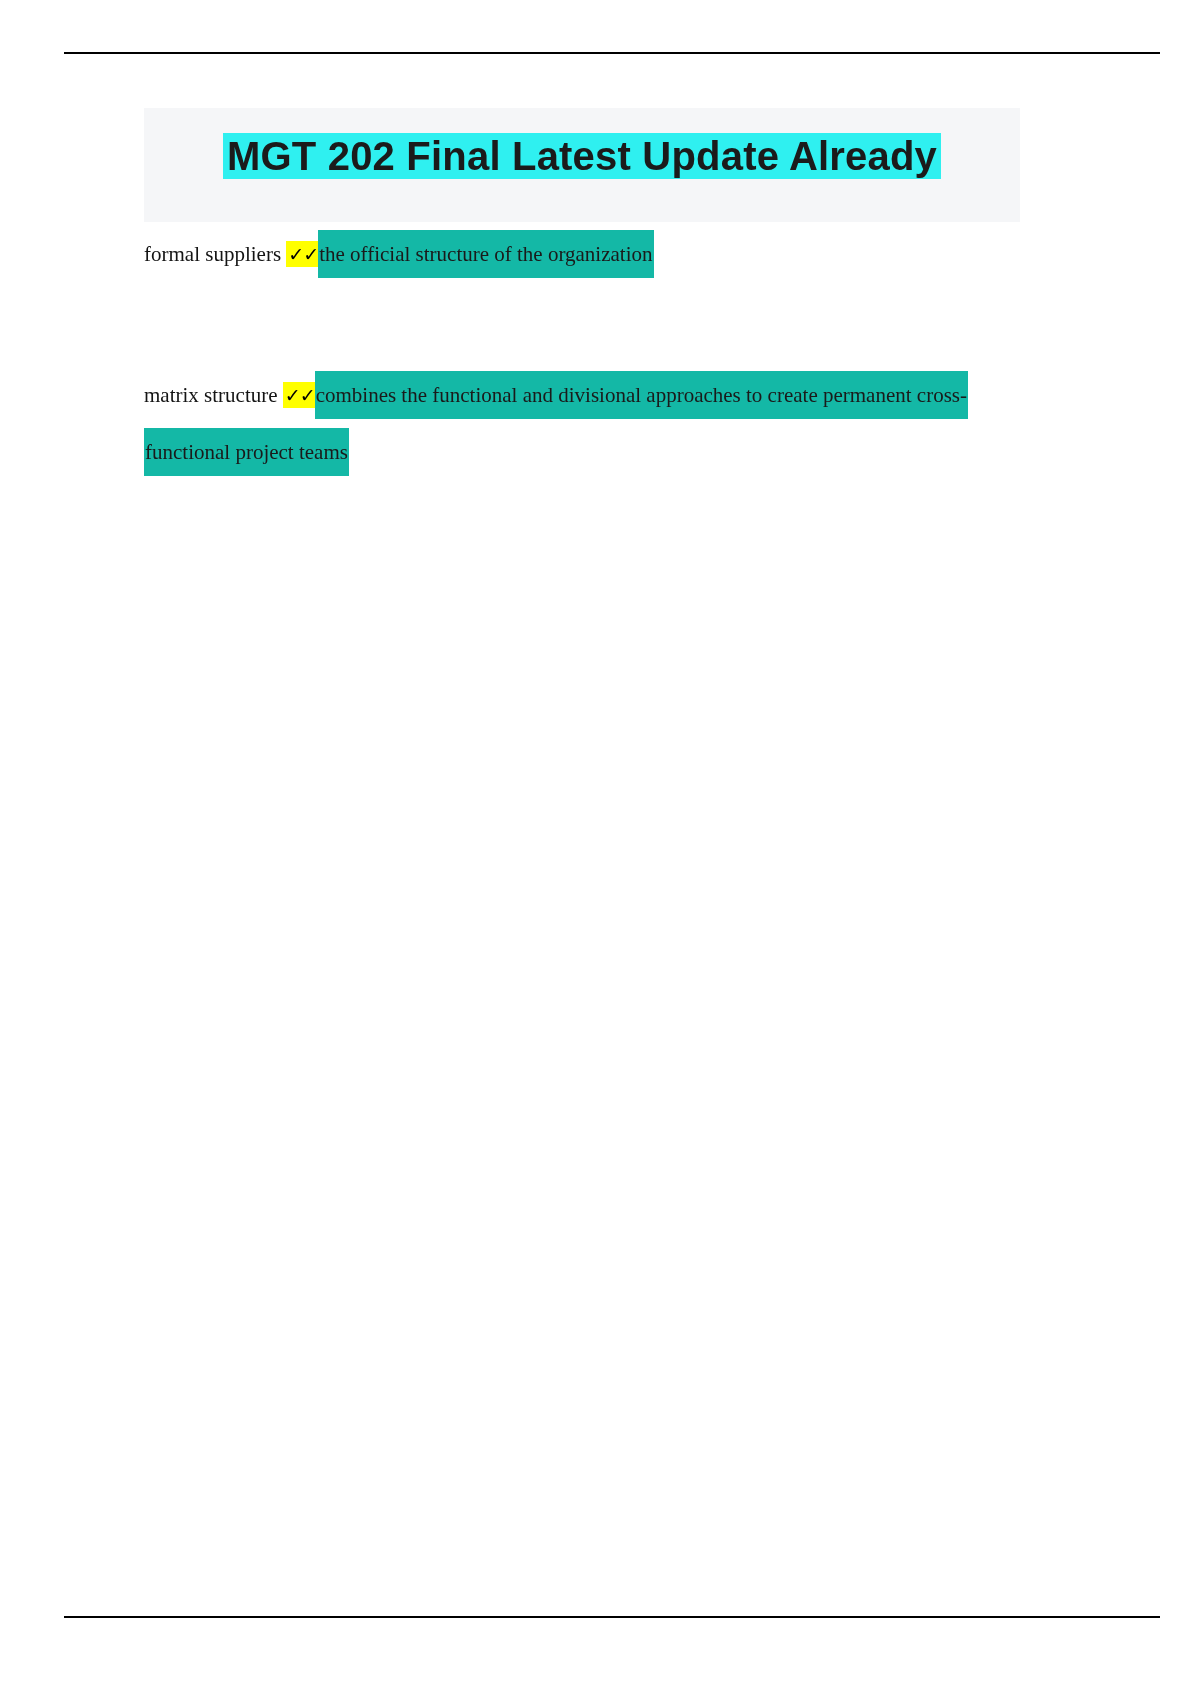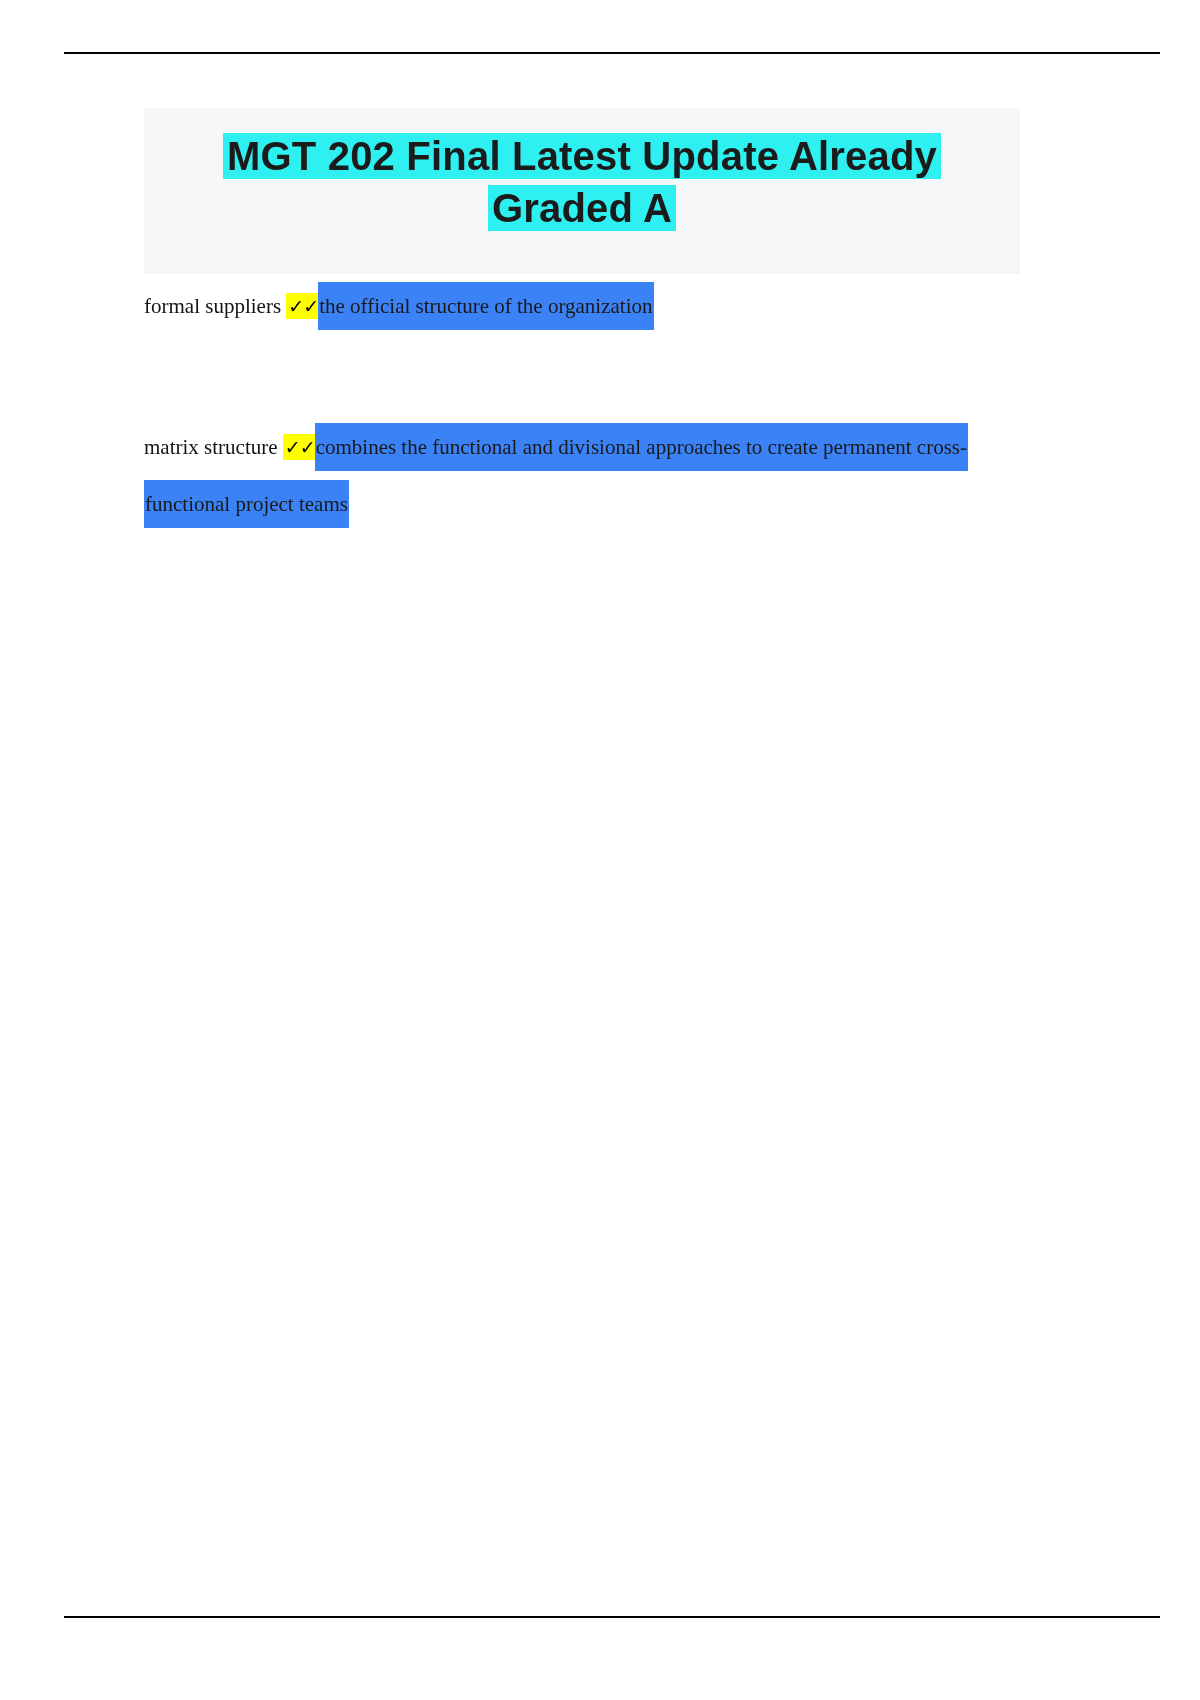--- a/index.html
+++ b/index.html
@@ -77,39 +77,38 @@
   .ticks {
     font-family: "DejaVu Sans", sans-serif;
     font-weight: bold;
     font-size: 19px;
     letter-spacing: -1px;
     background: #ffff00;
     color: #000000;
     padding: 2px 0 2px 2px;
   }
   .definition {
-    background: #3b82f6;
+    background: #14b8a6;
     color: #1a1a1a;
     padding: 12px 1px;
     box-decoration-break: clone;
     -webkit-box-decoration-break: clone;
   }
 </style>
 </head>
 <body>
 
 <div class="page">
 
   <div class="rule rule-top"></div>
 
   <div class="content">
 
     <div class="title-block">
       <div class="title-line"><span>MGT 202 Final Latest Update Already</span></div>
-      <div class="title-line"><span>Graded A</span></div>
     </div>
 
     <div class="qa-list">
 
       <div class="qa-item">
         <span class="term">formal suppliers </span><span class="ticks">✓✓</span><span class="definition">the official structure of the organization</span>
       </div>
 
 
 

